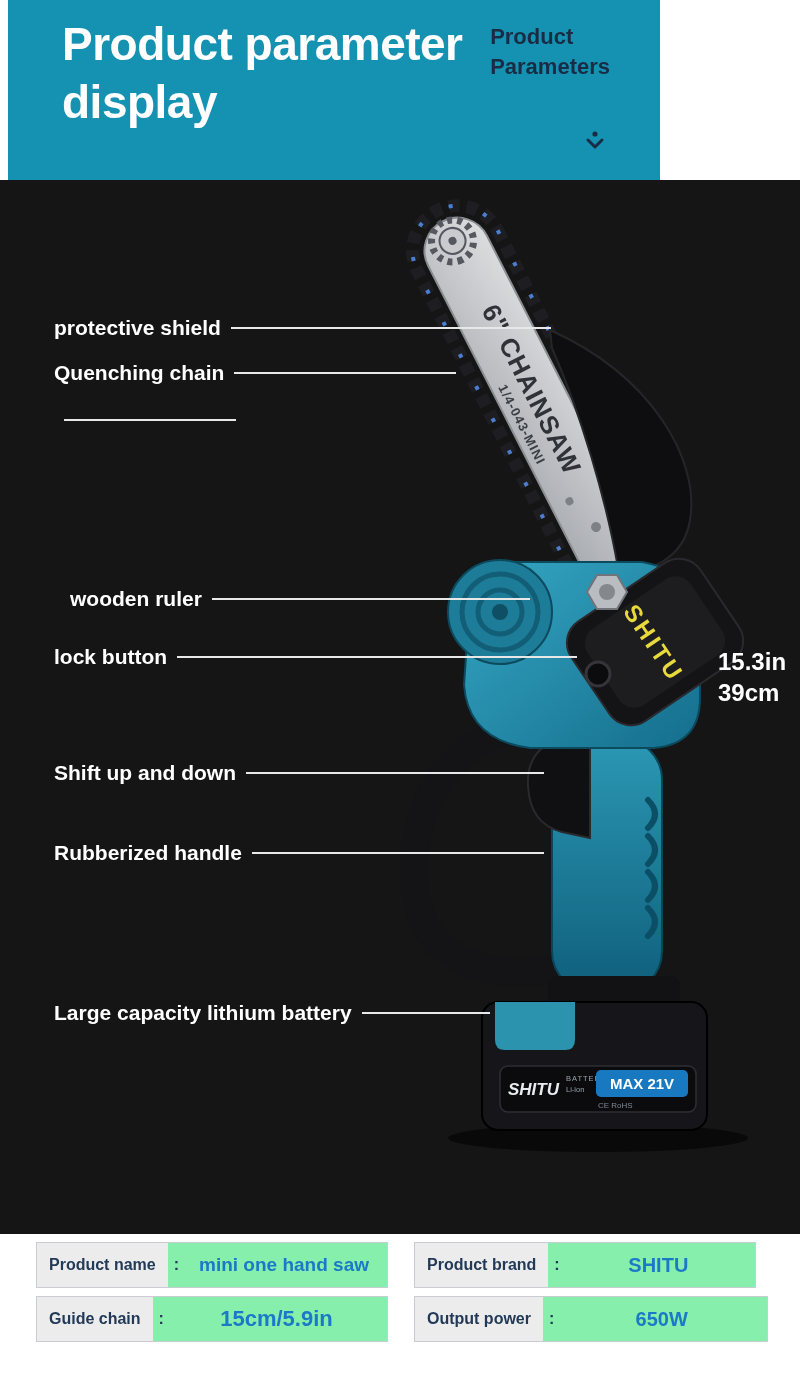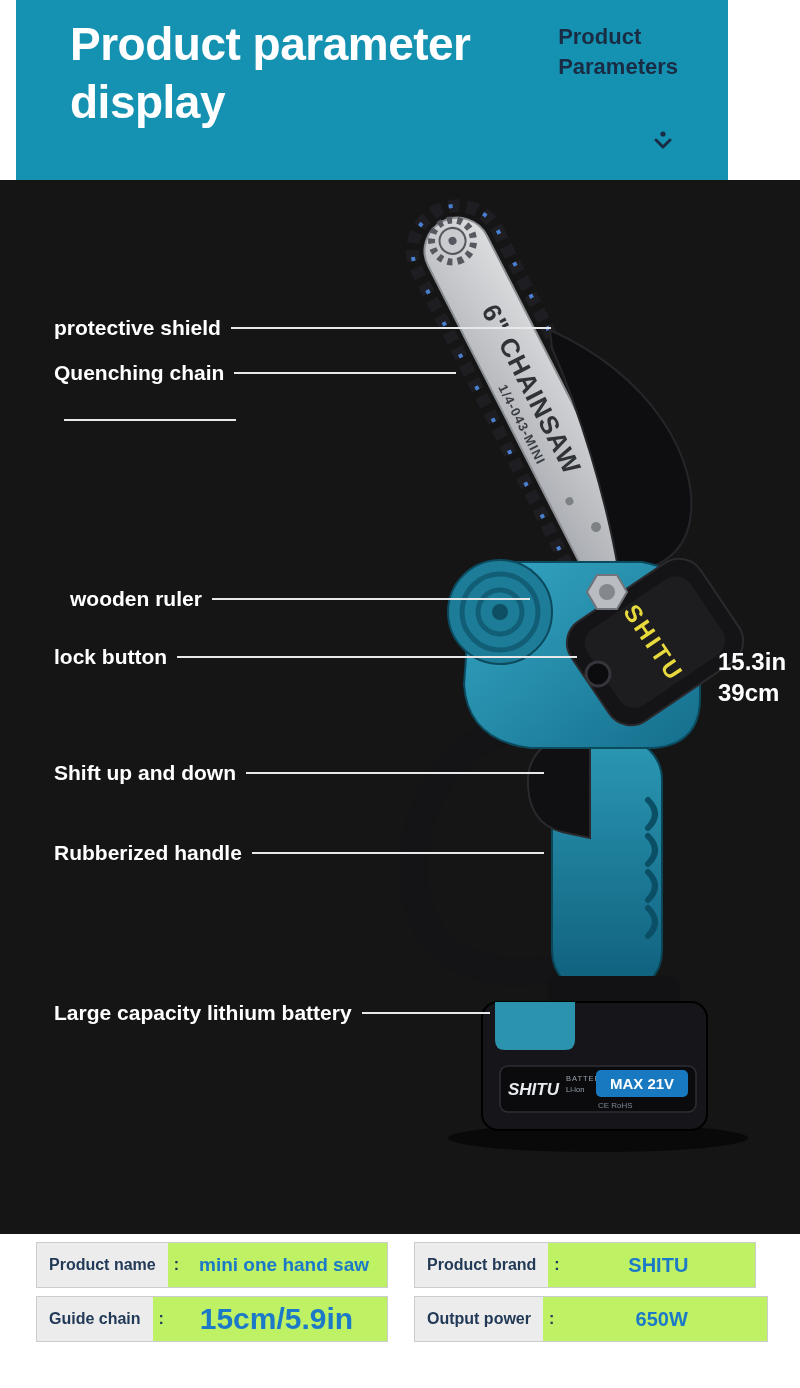--- a/index.html
+++ b/index.html
@@ -3,21 +3,21 @@
 <meta charset="utf-8">
 <style>
   * { margin:0; padding:0; box-sizing:border-box; }
   html,body { background:#ffffff; }
   .page {
     position:relative; width:800px; height:1388px; overflow:hidden;
     font-family:"Liberation Sans", sans-serif; background:#ffffff;
   }
 
   
-  .hero { position:absolute; top:0; left:16px; width:712px; height:180px; background:#1592b2; }
+  .hero { position:absolute; top:0; left:8px; width:652px; height:180px; background:#1592b2; }
   .hero .title { position:absolute; left:54px; top:16px; color:#ffffff; font-size:46px; font-weight:700; line-height:1.25; letter-spacing:-0.5px; }
   .hero .badge { position:absolute; right:50px; top:22px; color:#1a2c44; font-size:22px; font-weight:700; line-height:1.35; text-align:left; }
   .hero .scroll-icon { position:absolute; right:54px; top:130px; }
 
   
   .stage { position:absolute; top:180px; left:0; width:800px; height:1054px; background:#151515; }
   .stage svg { position:absolute; top:0; left:0; }
   svg text { font-family:"Liberation Sans", sans-serif; }
 
   .callout { position:absolute; left:54px; display:flex; align-items:center; z-index:3; }
@@ -30,35 +30,35 @@
   .c4 { top:465px; } .c4 .line { width:400px; }
   .c5 { top:581px; } .c5 .line { width:298px; }
   .c6 { top:661px; } .c6 .line { width:292px; }
   .c7 { top:821px; } .c7 .line { width:128px; }
 
   .dimension { position:absolute; left:718px; top:466px; color:#ffffff; font-size:24px; font-weight:700; line-height:1.3; z-index:3; }
 
   
   .specs { position:absolute; top:1234px; left:0; width:800px; height:154px; background:#ffffff; }
   .spec-row {
-    position:absolute; height:46px; border:1px solid #c9ccd1; background:#bef264;
+    position:absolute; height:46px; border:1px solid #c9ccd1; background:#86efac;
     display:flex; align-items:stretch;
   }
   .spec-row.r0 { left:36px;  top:8px;  width:352px; }
   .spec-row.r1 { left:36px;  top:62px; width:352px; }
   .spec-row.r2 { left:414px; top:8px;  width:342px; }
   .spec-row.r3 { left:414px; top:62px; width:354px;justify-content:center; }
   .spec-label {
     background:#ececec; display:flex; align-items:center; padding:0 12px;
     font-size:16px; font-weight:700; color:#223a57; white-space:nowrap;
   }
   .spec-colon { display:flex; align-items:center; padding:0 2px 0 6px; font-size:16px; font-weight:700; color:#223a57; }
   .spec-value { flex:1; display:flex; align-items:center; justify-content:center; font-size:20px; font-weight:700; color:#1b79c8; }
   .spec-row.r0 .spec-value { font-size:19px; }
-  .spec-row.r1 .spec-value { font-size:30px; }
+  .spec-row.r1 .spec-value { font-size:22px; }
 </style>
 </head>
 <body>
 
 <div class="page">
 
   <header class="hero">
     <h1 class="title">
       <span style="display:block">Product parameter</span>
       <span style="display:block">display</span>

